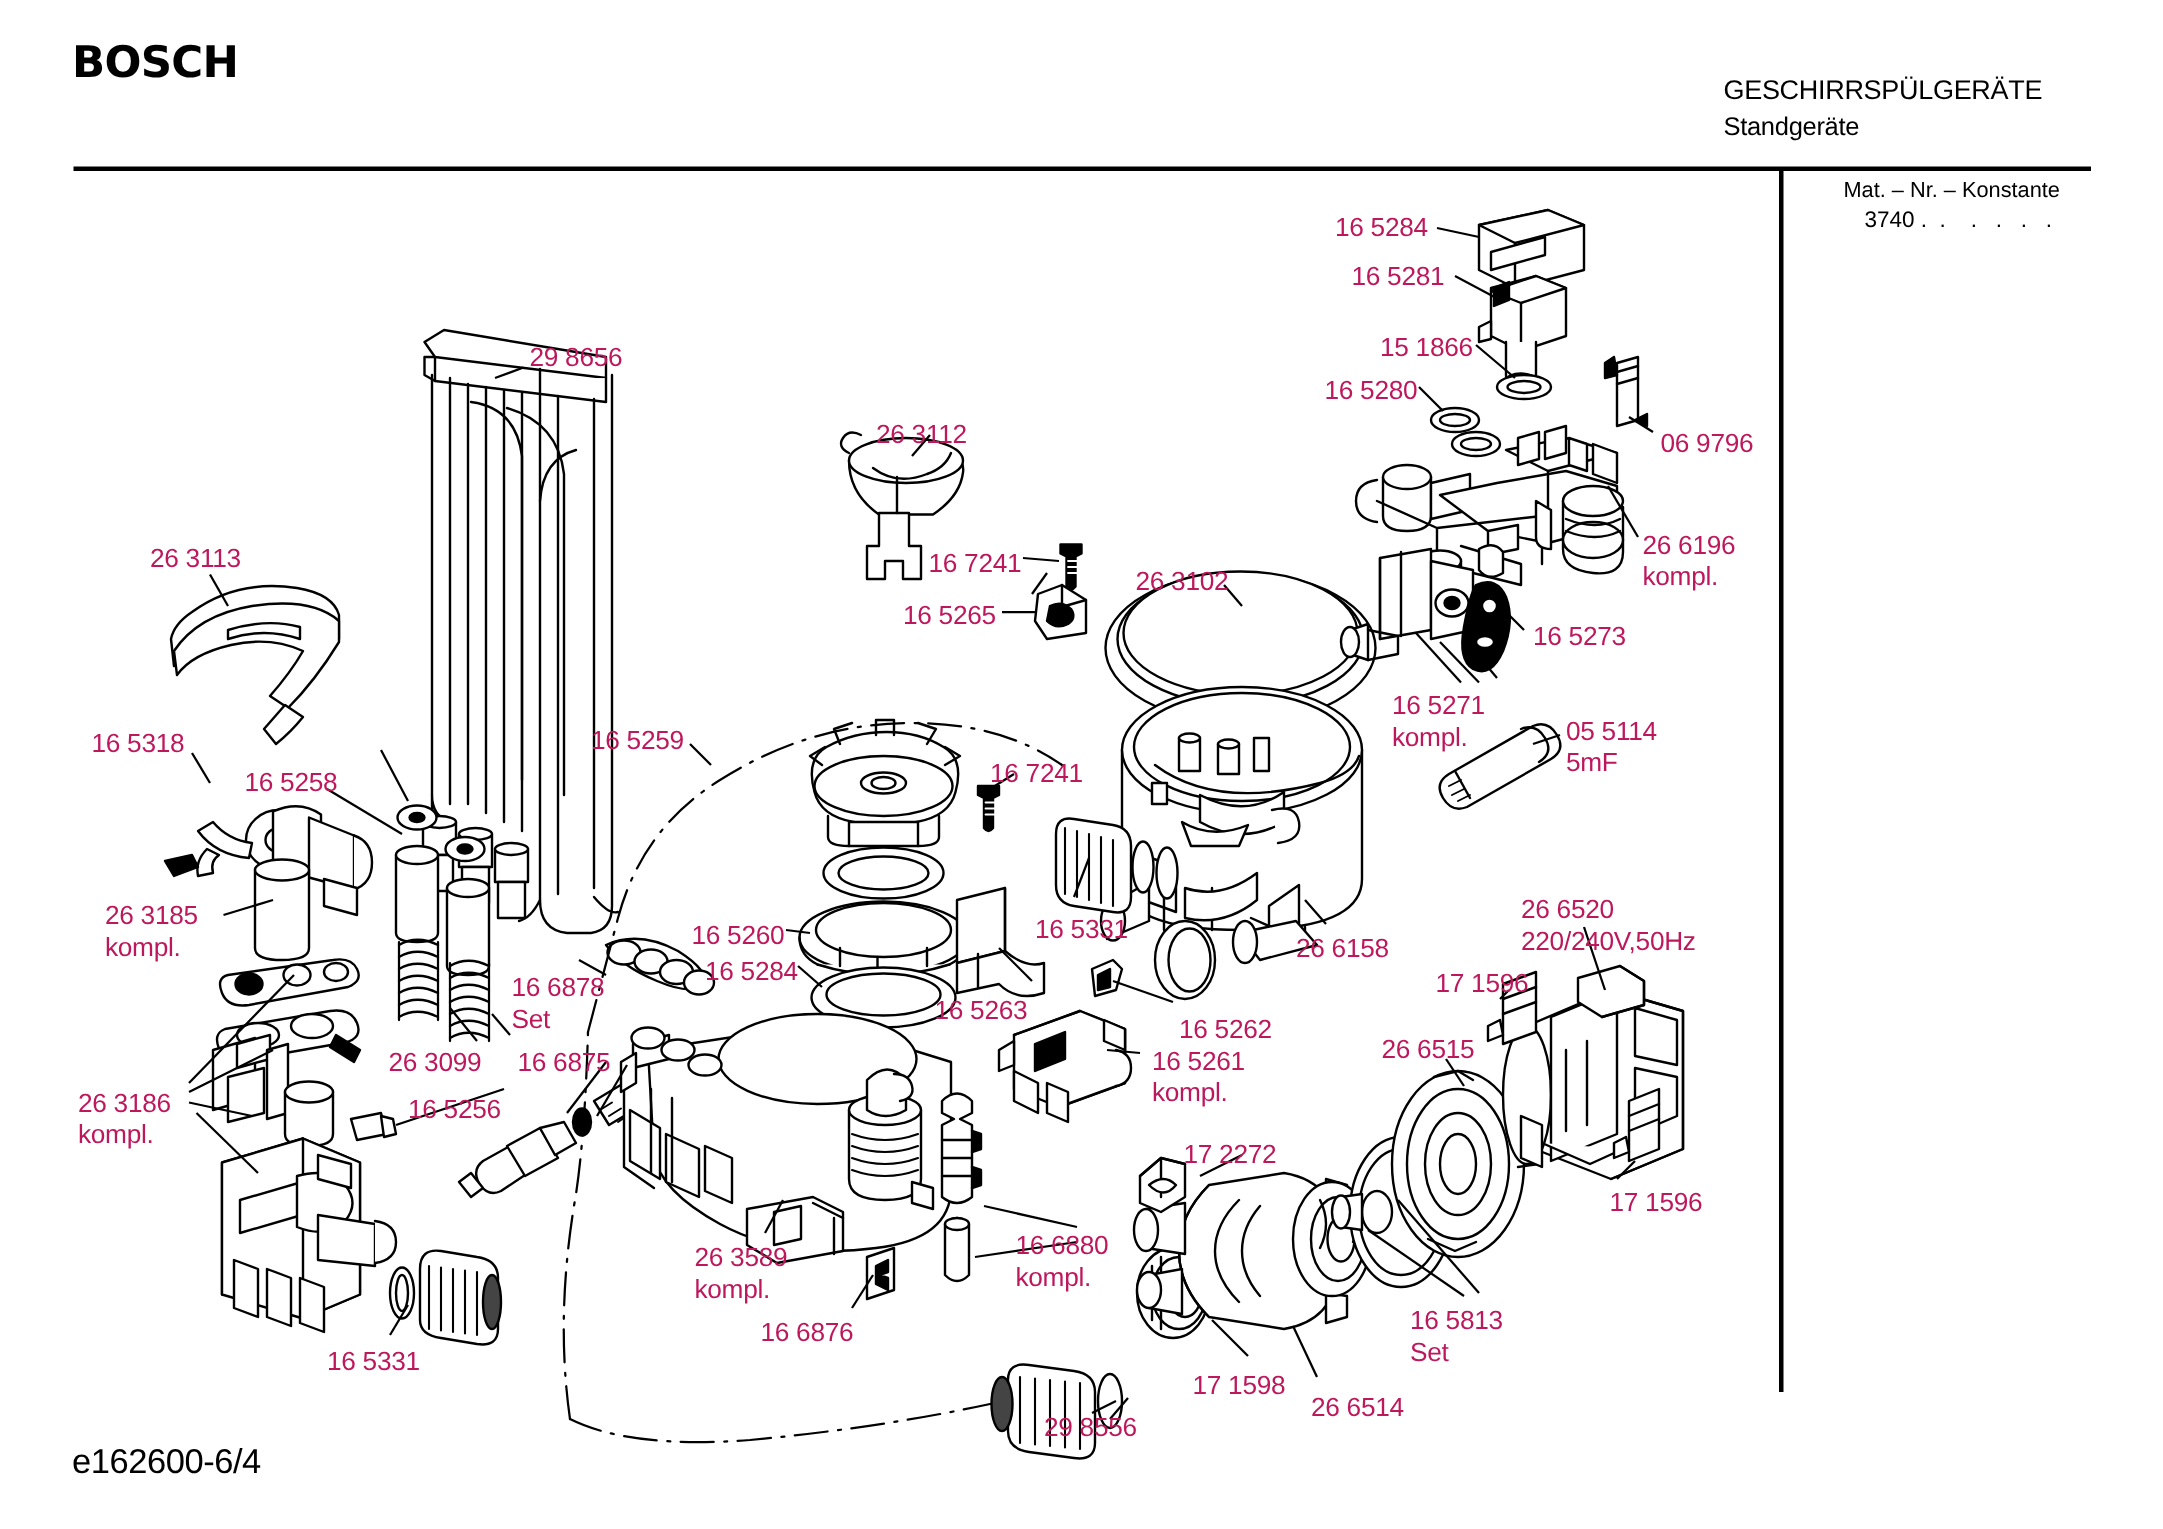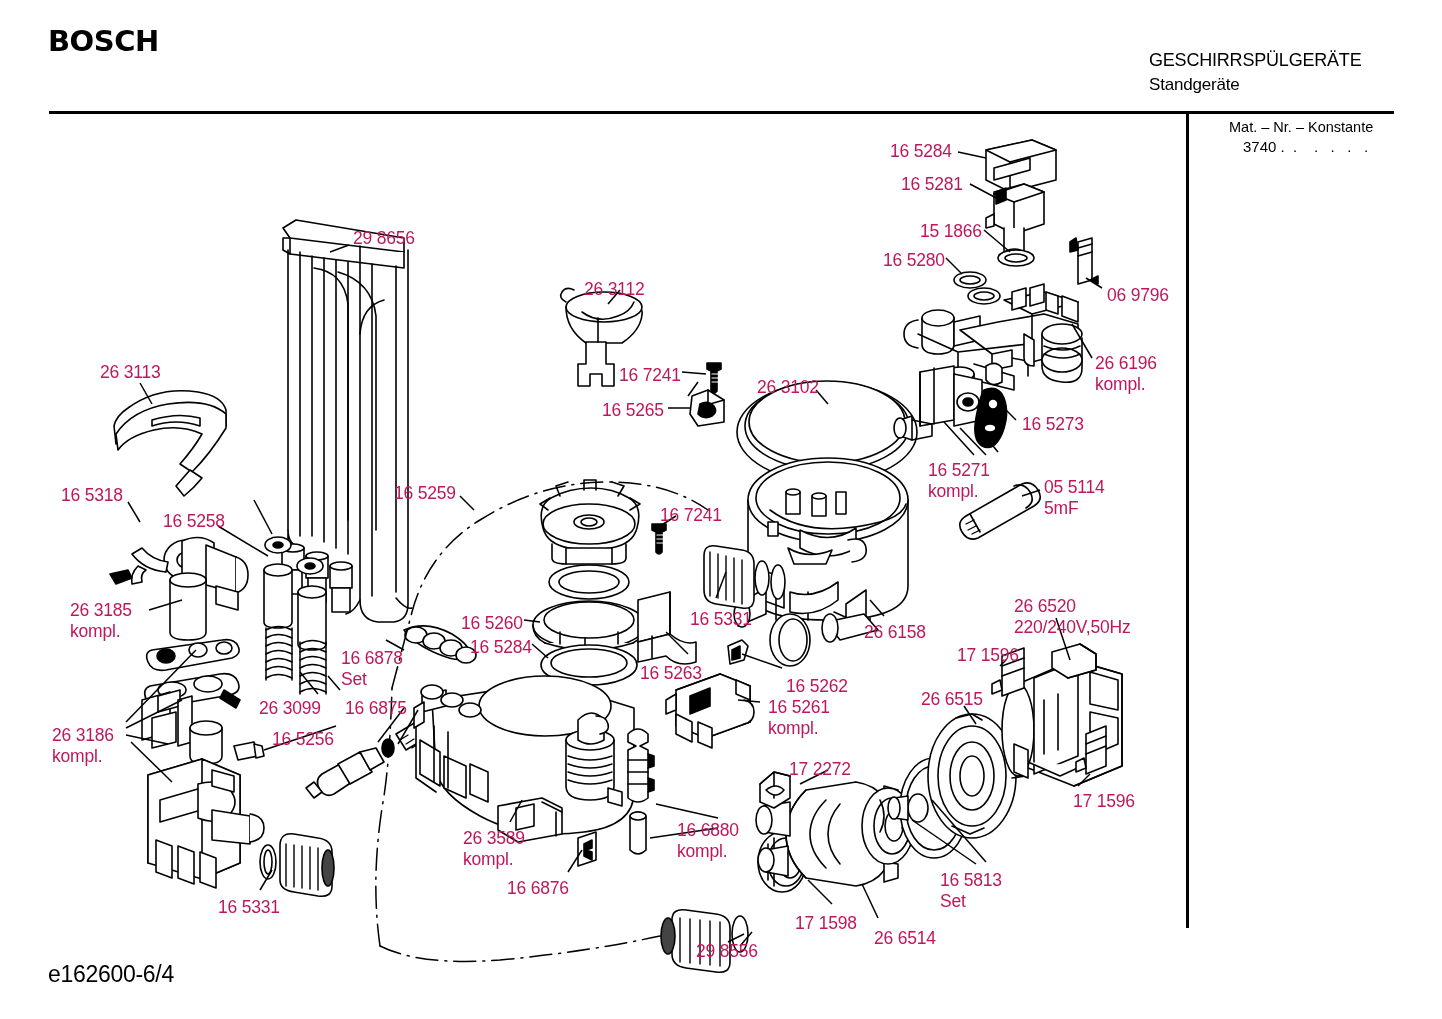--- a/index.html
+++ b/index.html
@@ -672,21 +672,21 @@
     <div class="part-label" style="left: 218px; top: 897px;"><span>16 5331</span></div>
     <div class="part-label" style="left: 394px; top: 483px;"><span>16 5259</span></div>
     <div class="part-label" style="left: 461px; top: 613px;"><span>16 5260</span></div>
     <div class="part-label" style="left: 470px; top: 637px;"><span>16 5284</span></div>
     <div class="part-label" style="left: 463px; top: 828px;"><span>26 3589</span><span class="pl-sub">kompl.</span></div>
     <div class="part-label" style="left: 507px; top: 878px;"><span>16 6876</span></div>
     <div class="part-label" style="left: 584px; top: 279px;"><span>26 3112</span></div>
     <div class="part-label" style="left: 619px; top: 365px;"><span>16 7241</span></div>
     <div class="part-label" style="left: 602px; top: 400px;"><span>16 5265</span></div>
     <div class="part-label" style="left: 660px; top: 505px;"><span>16 7241</span></div>
-    <div class="part-label" style="left: 623px; top: 663px; margin-left: 17px;"><span>16 5263</span></div>
+    <div class="part-label" style="left: 623px; top: 663px;"><span>16 5263</span></div>
     <div class="part-label" style="left: 690px; top: 609px;"><span>16 5331</span></div>
     <div class="part-label" style="left: 786px; top: 676px;"><span>16 5262</span></div>
     <div class="part-label" style="left: 768px; top: 697px;"><span>16 5261</span><span class="pl-sub">kompl.</span></div>
     <div class="part-label" style="left: 677px; top: 820px;"><span>16 6880</span><span class="pl-sub">kompl.</span></div>
     <div class="part-label" style="left: 757px; top: 377px;"><span>26 3102</span></div>
     <div class="part-label" style="left: 864px; top: 622px;"><span>26 6158</span></div>
     <div class="part-label" style="left: 696px; top: 941px;"><span>29 8556</span></div>
     <div class="part-label" style="left: 795px; top: 913px;"><span>17 1598</span></div>
     <div class="part-label" style="left: 874px; top: 928px;"><span>26 6514</span></div>
     <div class="part-label" style="left: 789px; top: 759px;"><span>17 2272</span></div>

